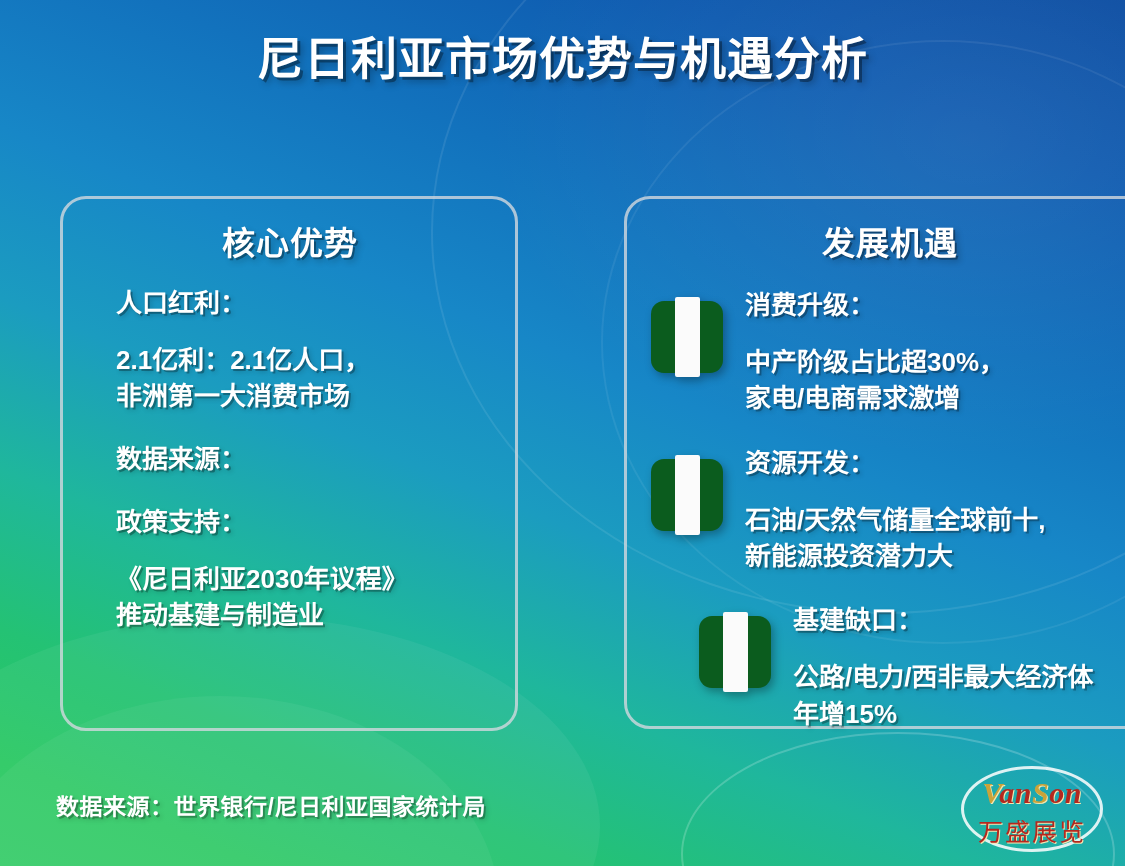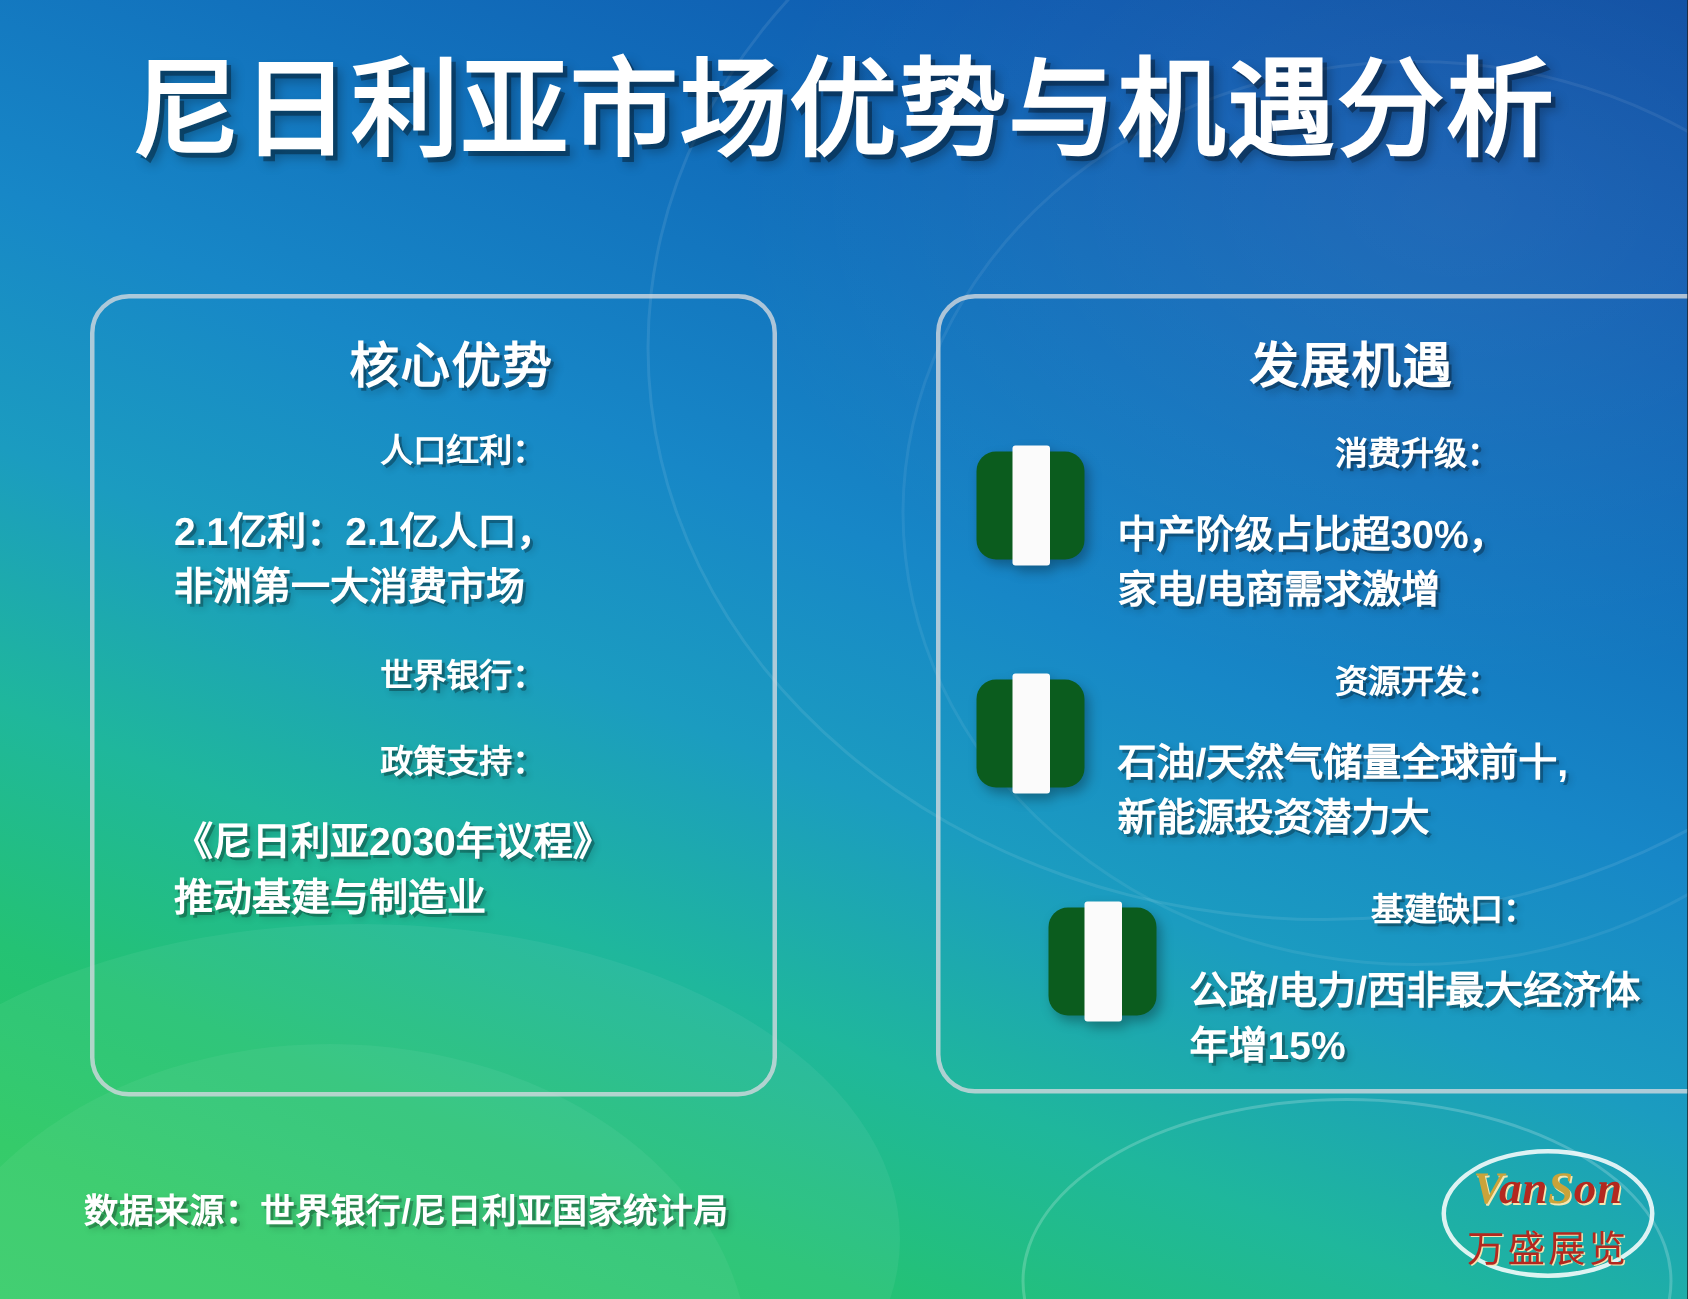--- a/index.html
+++ b/index.html
@@ -66,21 +66,21 @@
   }
 
   
   .title {
     position: absolute;
     top: 34px;
     left: 0;
     width: 1125px;
     text-align: center;
     color: #ffffff;
-    font-size: 72px;
+    font-size: 46px;
     font-weight: bold;
     letter-spacing: 1px;
     line-height: 1.12;
     text-shadow:
        3px 3px 0 rgba(0,0,0,0.34),
        5px 5px 7px rgba(0,0,0,0.26);
     white-space: nowrap;
   }
 
   
@@ -89,46 +89,45 @@
     border: 3px solid rgba(210,216,222,0.80);
     border-radius: 26px;
     box-sizing: border-box;
   }
   #panel-left  { left: 60px;  top: 196px; width: 458px; height: 535px; }
   #panel-right { left: 624px; top: 196px; width: 530px; height: 533px; }
 
   .panel-title {
     position: absolute;
     top: 18px;
-    left: 12px;
+    left: 1px;
     width: 100%;
     text-align: center;
     color: #ffffff;
     font-size: 33px;
     font-weight: bold;
     letter-spacing: 1px;
     text-shadow: 2px 2px 0 rgba(0,0,0,0.32), 4px 4px 6px rgba(0,0,0,0.22);
   }
 
   
   .left-list {
     position: absolute;
     top: 86px;
     left: 53px;
     right: 14px;
   }
   .left-item { margin-bottom: 26px; }
   .left-item:last-child { margin-bottom: 0; }
   .item-head {
     color: #ffffff;
-    font-size: 22px;
+    font-size: 26px;
     font-weight: bold;
     line-height: 1.42;
     text-shadow: 2px 2px 0 rgba(0,0,0,0.30), 3px 3px 5px rgba(0,0,0,0.20);
-    text-align: center;
   }
   .item-body {
     color: #ffffff;
     font-size: 26px;
     font-weight: bold;
     line-height: 1.40;
     text-shadow: 2px 2px 0 rgba(0,0,0,0.28), 3px 3px 5px rgba(0,0,0,0.18);
     margin-top: 20px;
   }
   .item-body .ln { display: block; white-space: nowrap; }
@@ -249,21 +248,21 @@
 
       <div class="left-item">
         <div class="item-head">人口红利：</div>
         <div class="item-body">
           <span class="ln">2.1亿利：2.1亿人口，</span>
           <span class="ln">非洲第一大消费市场</span>
         </div>
       </div>
 
       <div class="left-item">
-        <div class="item-head">世界银行：</div>
+        <div class="item-head">数据来源：</div>
       </div>
 
       <div class="left-item">
         <div class="item-head">政策支持：</div>
         <div class="item-body">
           <span class="ln">《尼日利亚2030年议程》</span>
           <span class="ln">推动基建与制造业</span>
         </div>
       </div>
 

